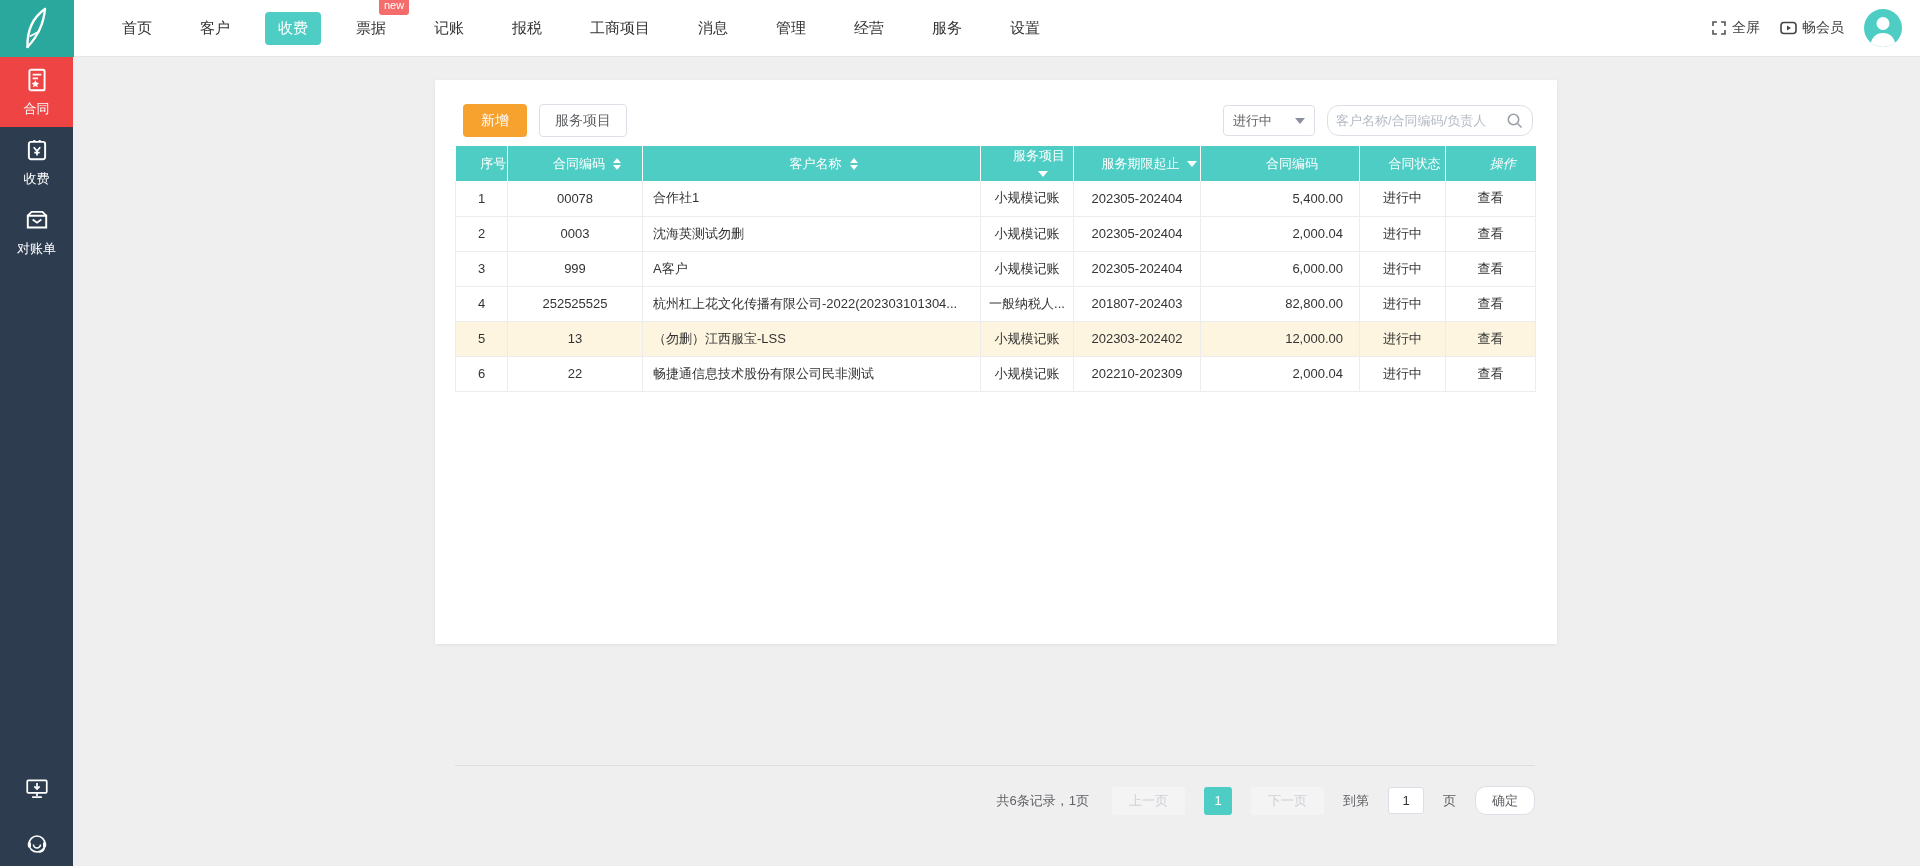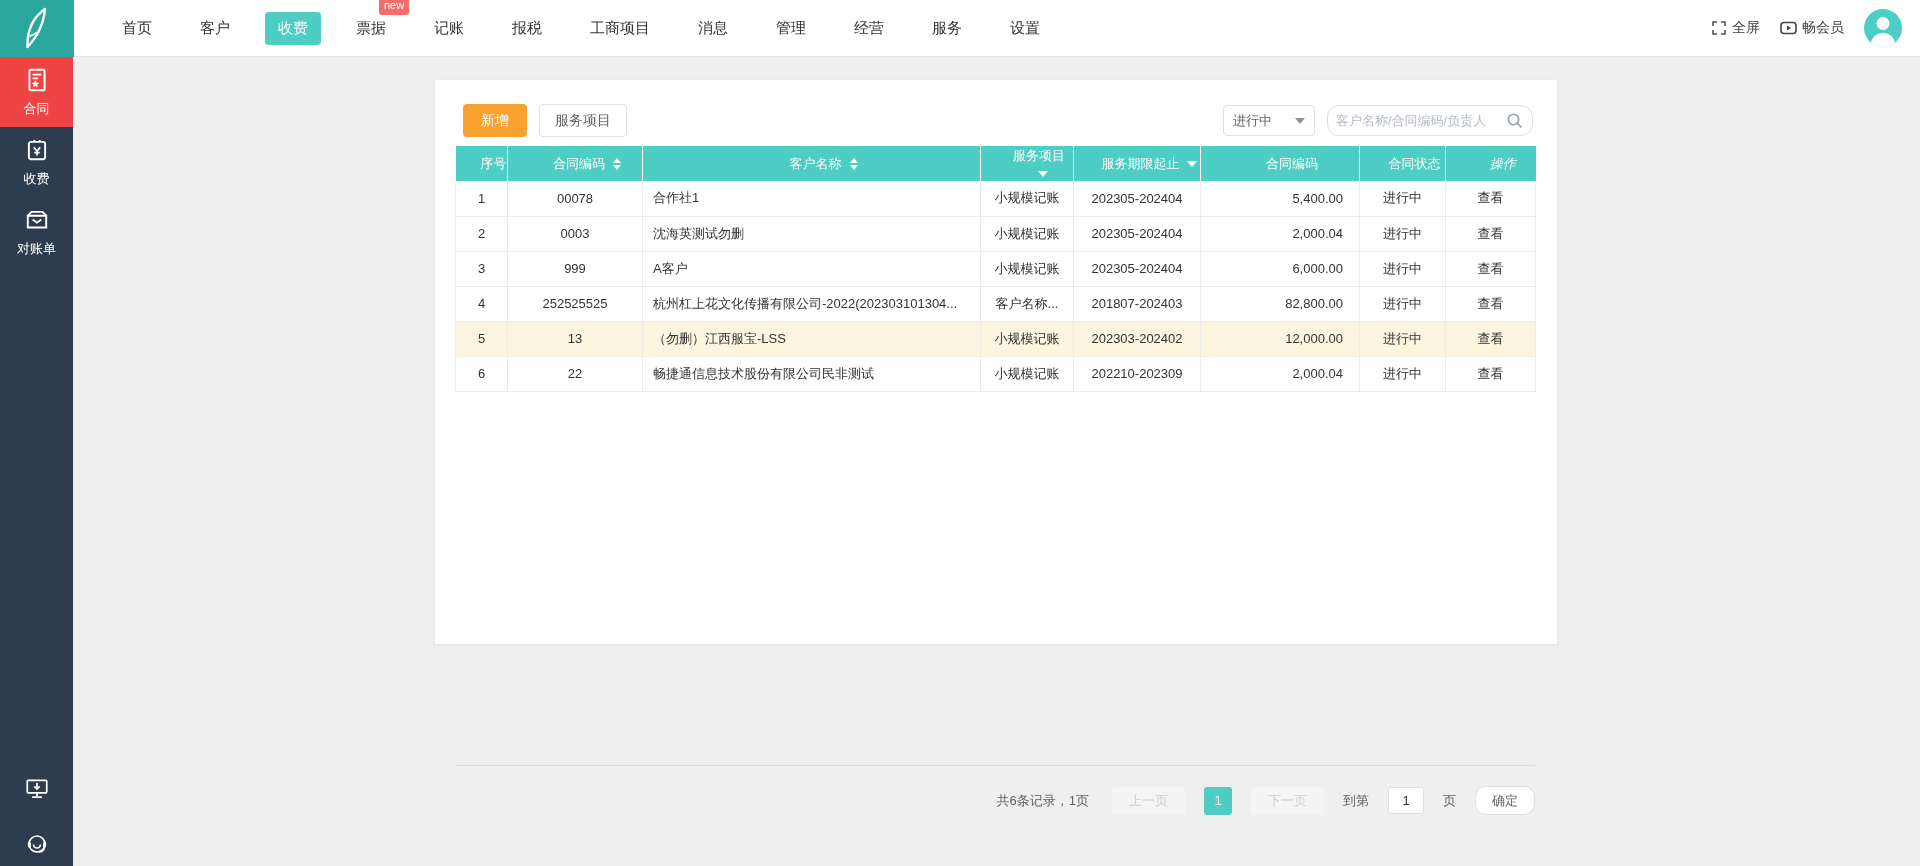--- a/index.html
+++ b/index.html
@@ -264,21 +264,21 @@
               <td class="cell-service" title="小规模记账">小规模记账</td>
               <td class="cell-period" title="202305-202404">202305-202404</td>
               <td class="cell-amount" title="6,000.00">6,000.00</td>
               <td class="cell-status" title="进行中">进行中</td>
               <td class="cell-action"><span class="view-link">查看</span></td>
             </tr>
             <tr>
               <td class="cell-no" title="4">4</td>
               <td class="cell-code" title="252525525">252525525</td>
               <td class="cell-customer" title="杭州杠上花文化传播有限公司-2022(202303101304...">杭州杠上花文化传播有限公司-2022(202303101304...</td>
-              <td class="cell-service" title="一般纳税人...">客户名称...</td>
+              <td class="cell-service" title="一般纳税人...">一般纳税人...</td>
               <td class="cell-period" title="201807-202403">201807-202403</td>
               <td class="cell-amount" title="82,800.00">82,800.00</td>
               <td class="cell-status" title="进行中">进行中</td>
               <td class="cell-action"><span class="view-link">查看</span></td>
             </tr>
             <tr class="highlight">
               <td class="cell-no" title="5">5</td>
               <td class="cell-code" title="13">13</td>
               <td class="cell-customer" title="（勿删）江西服宝-LSS">（勿删）江西服宝-LSS</td>
               <td class="cell-service" title="小规模记账">小规模记账</td>

